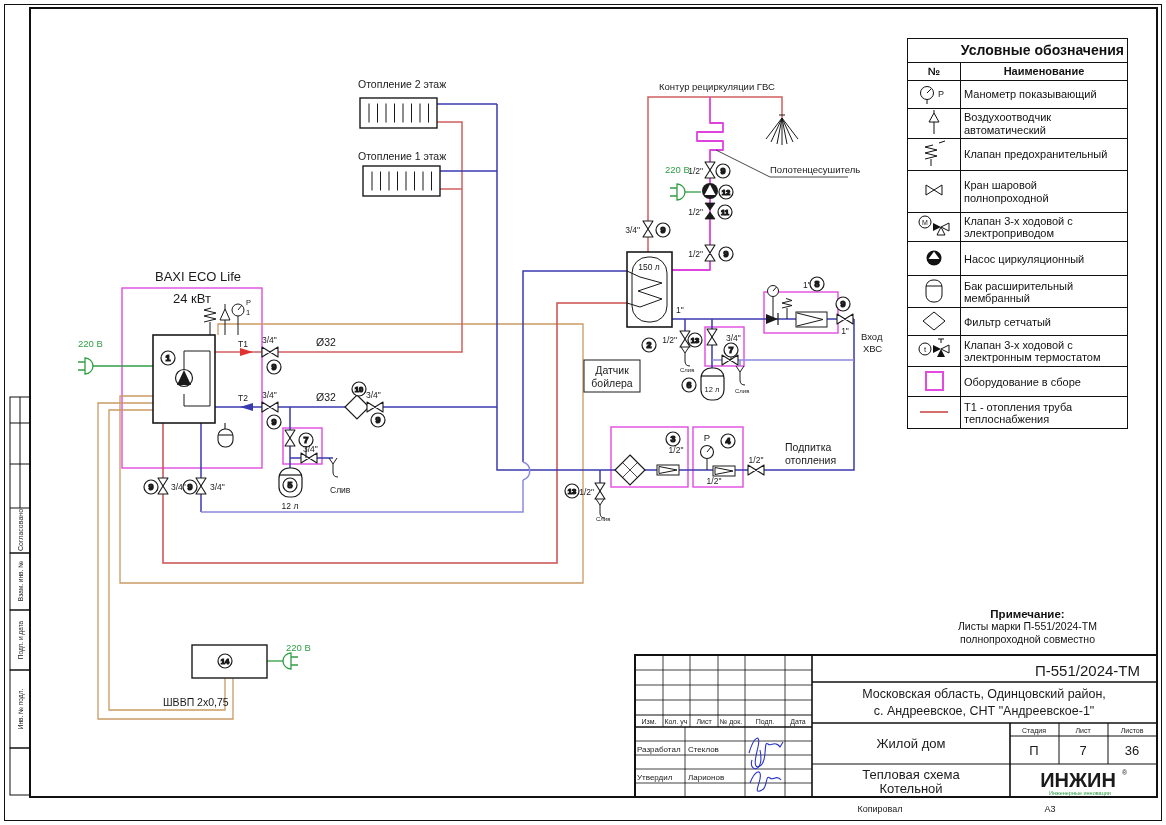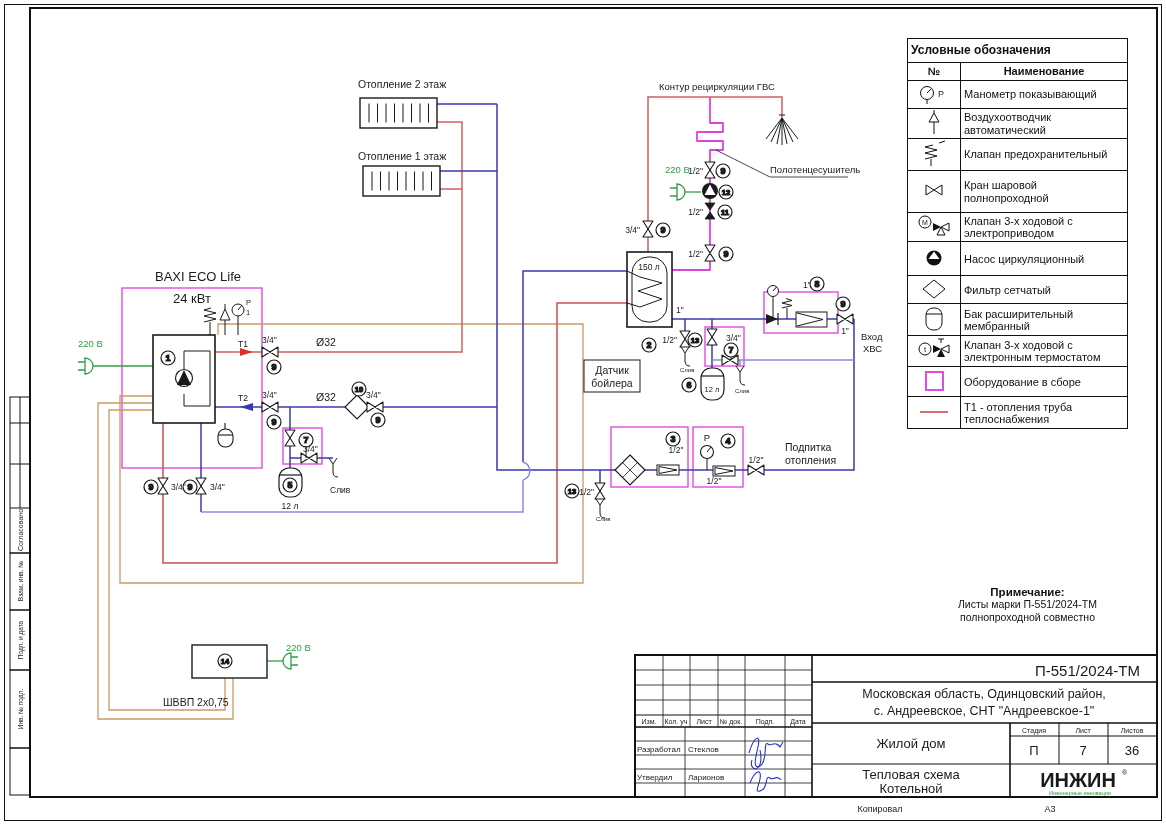--- a/index.html
+++ b/index.html
@@ -10,25 +10,25 @@
   .t13{font-size:13px;} .t10{font-size:10.5px;}
   .t9{font-size:9.5px;}  .t8{font-size:8.5px;}  .t7{font-size:7.5px;} .t6{font-size:6px;}
   .mid{text-anchor:middle;} .end{text-anchor:end;}
   .grn{fill:#2f9e44;}
   .posn{font-size:9px;font-weight:bold;text-anchor:middle;}
   .posn2{font-size:7.5px;font-weight:bold;text-anchor:middle;}
   
   .legend{position:absolute;left:907px;top:38px;width:221px;border-collapse:collapse;
           background:#fff;}
   .legend td{border:1px solid #111;font-size:11px;line-height:1.12;padding:1px 3px;vertical-align:middle;color:#111;}
-  .legend .ttl{font-weight:bold;font-size:12px;text-align:left;}
+  .legend .ttl{font-weight:bold;font-size:14px;text-align:right;}
   .legend .hdr{font-weight:bold;text-align:center;font-size:11px;}
   .legend .ic{text-align:center;padding:0;}
   
-  .note{position:absolute;left:935px;top:586px;width:185px;text-align:center;color:#111;}
+  .note{position:absolute;left:935px;top:608px;width:185px;text-align:center;color:#111;}
   .note .nt{font-weight:bold;font-size:11.5px;}
   .note .nl{font-size:10.5px;line-height:1.2;}
 </style>
 </head>
 <body>
 
 <div class="sheet">
 
 <svg class="abs" style="left:0;top:0" width="1166" height="825" viewBox="0 0 1166 825">
   <defs>
@@ -539,34 +539,34 @@
     <td>Клапан 3-х ходовой с электроприводом</td>
         </tr>
   <tr style="height:34px">
           <td class="ic">
       <svg width="42" height="22">
               <circle cx="21" cy="11" r="7.5" fill="#111"></circle>
               <polygon points="21,4.5 15.5,12 26.5,12" fill="#fff"></polygon>
             </svg></td>
     <td>Насос циркуляционный</td>
         </tr>
-  <tr style="height:28px">
-          <td class="ic">
-      <svg width="42" height="24">
-              <polygon points="21,3 32,12 21,21 10,12" fill="none" stroke="#111"></polygon>
-            </svg></td>
-    <td>Фильтр сетчатый</td>
-        </tr>
   <tr style="height:32px">
           <td class="ic">
       <svg width="42" height="26">
               <rect x="13" y="2" width="16" height="22" rx="7" fill="none" stroke="#111"></rect>
               <line x1="13" y1="8" x2="29" y2="8" stroke="#111"></line>
             </svg></td>
     <td>Бак расширительный мембранный</td>
+        </tr>
+  <tr style="height:28px">
+          <td class="ic">
+      <svg width="42" height="24">
+              <polygon points="21,3 32,12 21,21 10,12" fill="none" stroke="#111"></polygon>
+            </svg></td>
+    <td>Фильтр сетчатый</td>
         </tr>
   <tr style="height:31px">
           <td class="ic">
       <svg width="42" height="26">
               <circle cx="12" cy="12" r="6" fill="none" stroke="#111"></circle>
               <text x="12" y="15" font-size="8" text-anchor="middle">t</text>
               <path d="M20,8 L28,12 L20,16 Z" fill="#111"></path>
               <path d="M36,8 L28,12 L36,16 Z" fill="#fff" stroke="#111"></path>
               <path d="M24,20 L32,20 L28,12 Z" fill="#111"></path>
               <path d="M25,2 h6 M28,2 v4" stroke="#111" fill="none"></path>

